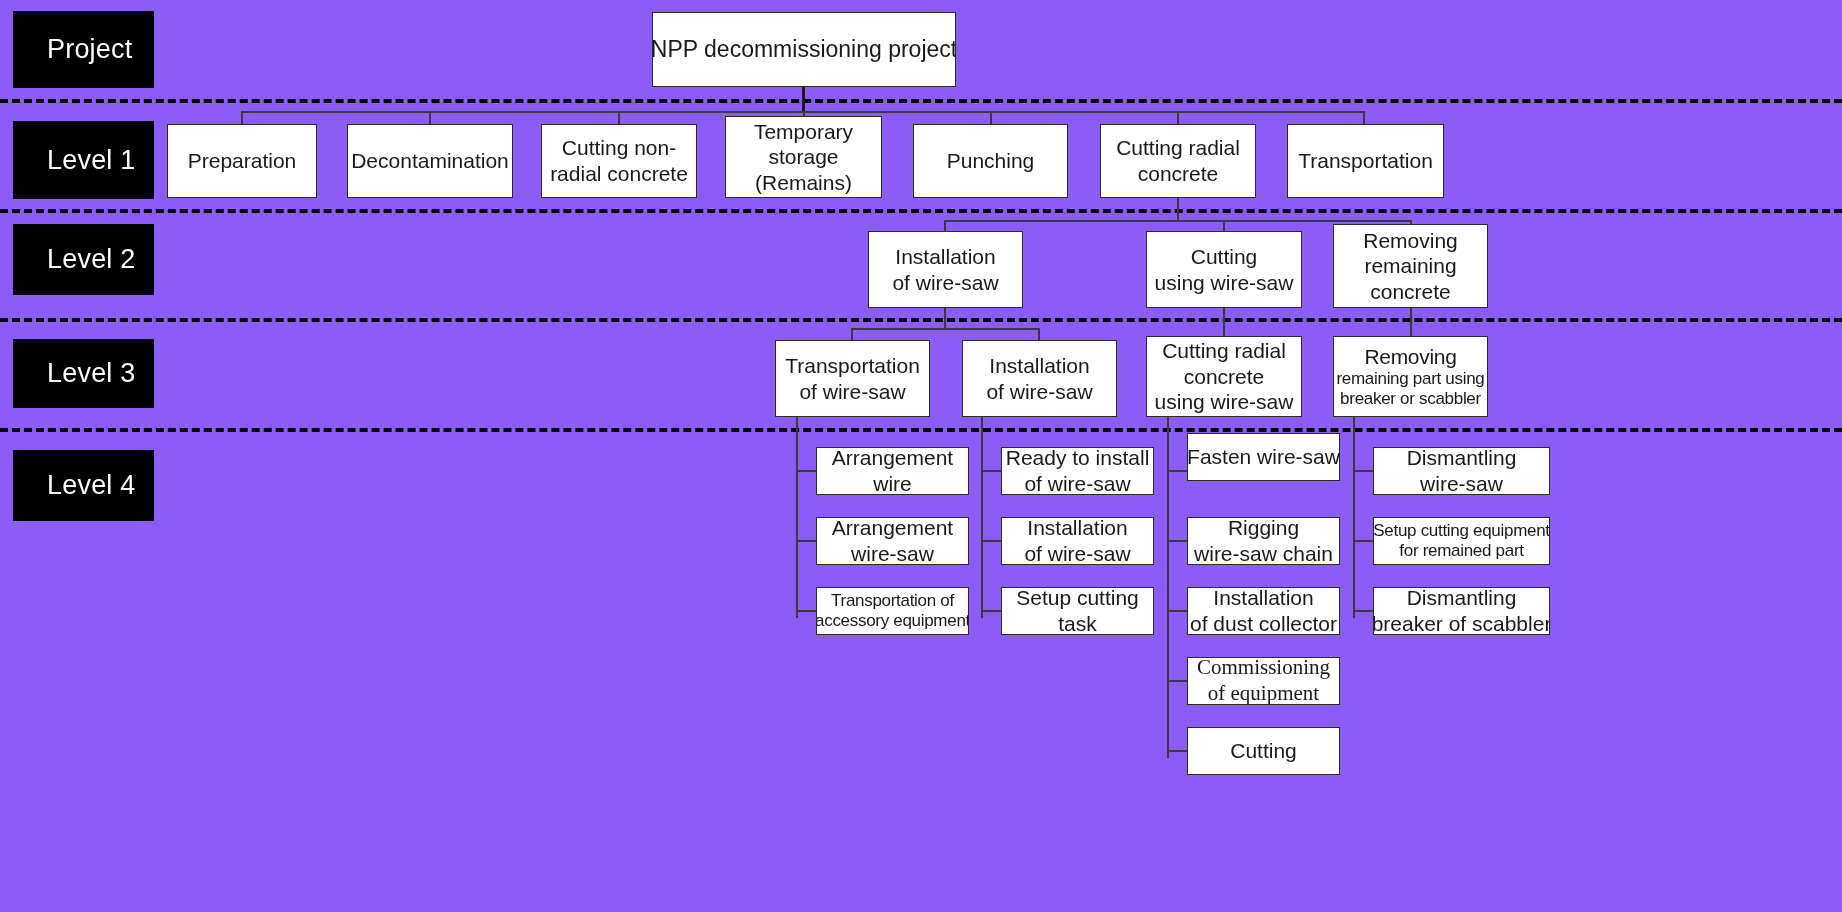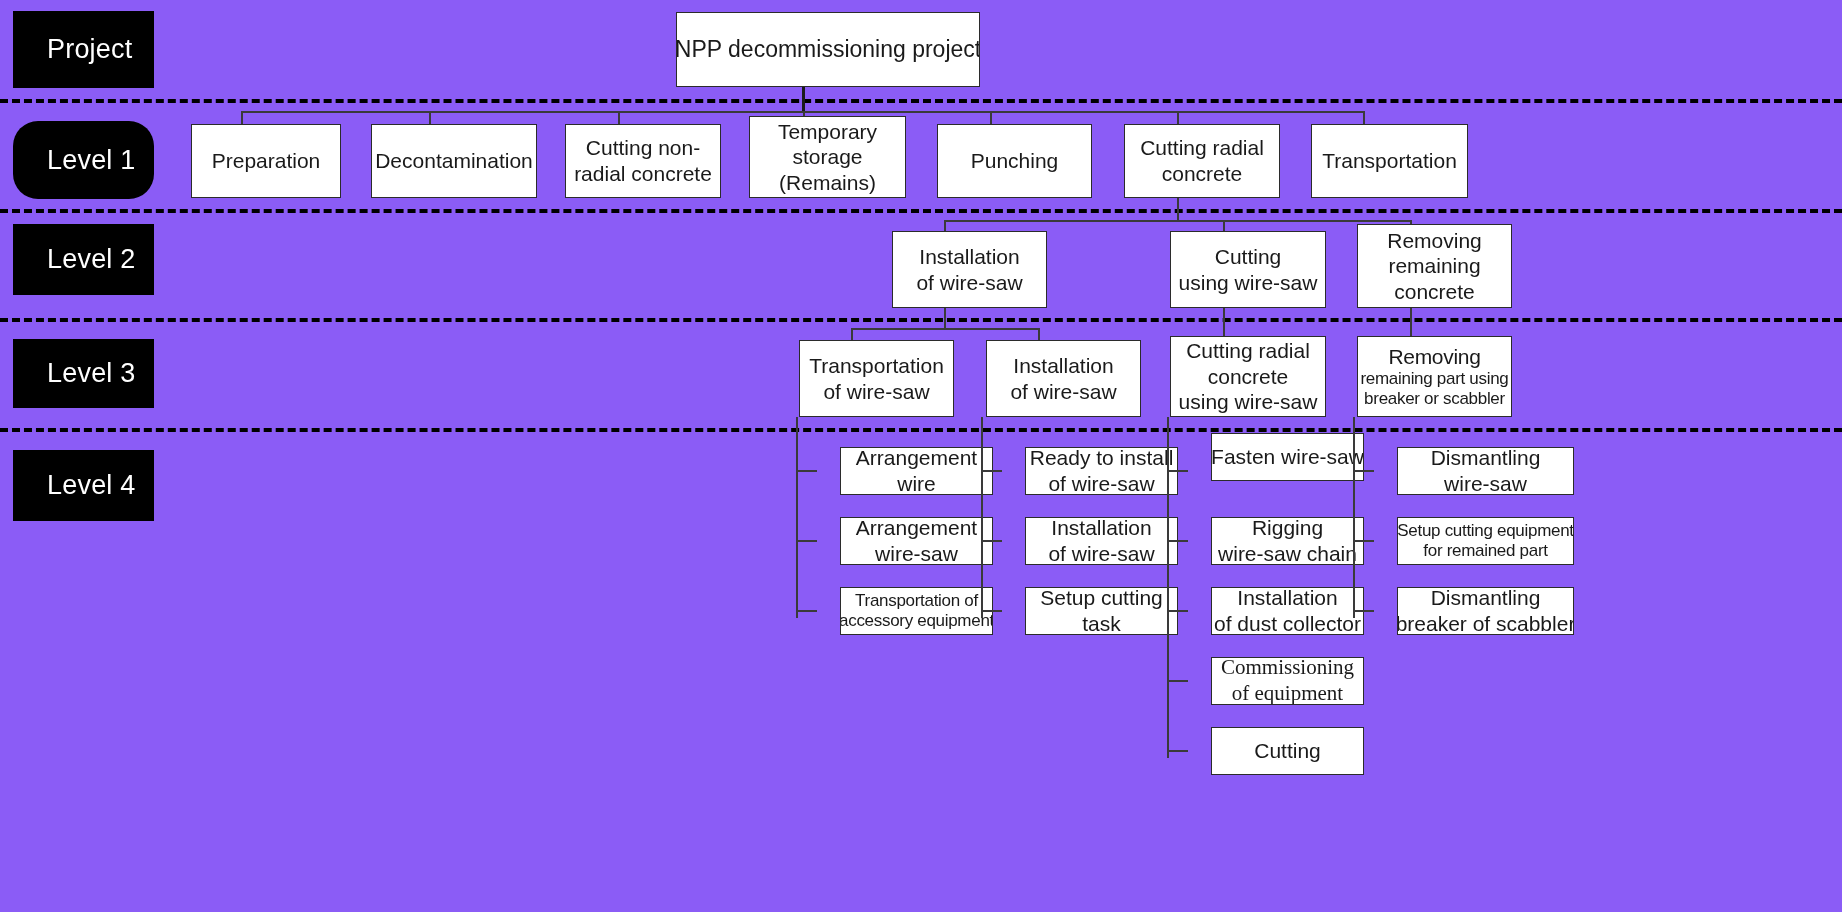--- a/index.html
+++ b/index.html
@@ -39,42 +39,41 @@
     display:flex;
     flex-direction:column;
     align-items:center;
     justify-content:center;
     text-align:center;
     color:#1a1a1a;
     font-size:21px;
     line-height:1.22;
     padding:2px 4px;
     overflow:hidden;
-    margin-left:24px;
   }
   .node.small{font-size:17px;letter-spacing:-0.3px;line-height:1.2;}
   .node.root{font-size:23px;}
   .node .ln{display:block;white-space:nowrap;}
   .seg{
     position:absolute;
     background:#3a3a3a;
   }
   .seg.v{width:2px;}
   .seg.h{height:2px;}
   .seg.thick{background:#1a1a1a;width:3px;}
 </style>
 </head>
 <body>
 
 <div id="stage">
 
   <div class="lvl-label" style="left:13px;top:11px;width:141px;height:77px;">
     <span>Project</span>
   </div>
-  <div class="lvl-label" style="left:13px;top:121px;width:141px;height:78px;border-radius:25px;">
+  <div class="lvl-label" style="left:13px;top:121px;width:141px;height:78px;">
     <span>Level 1</span>
   </div>
   <div class="lvl-label" style="left:13px;top:224px;width:141px;height:71px;">
     <span>Level 2</span>
   </div>
   <div class="lvl-label" style="left:13px;top:339px;width:141px;height:69px;">
     <span>Level 3</span>
   </div>
   <div class="lvl-label" style="left:13px;top:450px;width:141px;height:71px;">
     <span>Level 4</span>

